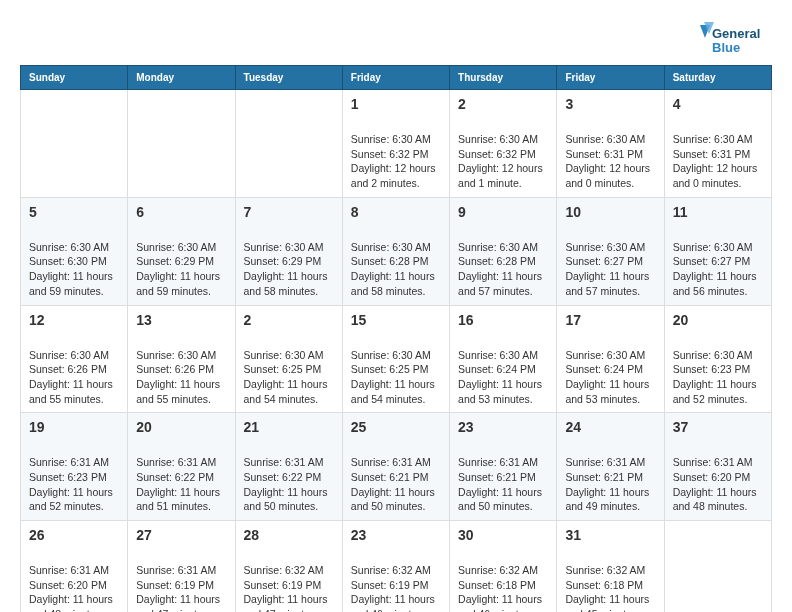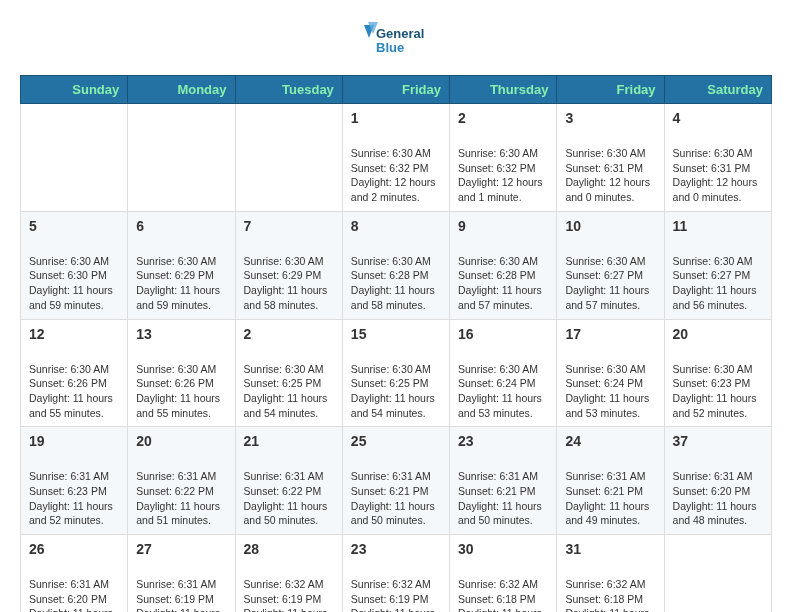--- a/index.html
+++ b/index.html
@@ -5,23 +5,22 @@
     * { box-sizing: border-box; margin: 0; padding: 0; }
     body {
       font-family: Arial, sans-serif;
       background: #fff;
       width: 792px;
       min-height: 612px;
       padding: 20px;
     }
     .header {
       display: flex;
-      justify-content: center;
+      justify-content: flex-end;
       align-items: flex-start;
-      margin-bottom: 10px;
     }
     .logo {
       display: flex;
       align-items: center;
       gap: 4px;
     }
     .title-section {
       text-align: right;
     }
     .month-title {
@@ -33,24 +32,24 @@
       font-size: 16px;
       color: #555;
     }
     .calendar {
       width: 100%;
       border-collapse: collapse;
       border: 1px solid #ccc;
     }
     .calendar th {
       background-color: #2471a3;
-      color: #86efac;
-      text-align: right;
+      color: #ffffff;
+      text-align: left;
       padding: 6px 8px;
-      font-size: 13px;
+      font-size: 10px;
       border: 1px solid #1a5276;
     }
     .calendar td {
       vertical-align: top;
       padding: 6px 8px;
       border: 1px solid #ddd;
       width: 108px;
       min-height: 80px;
       font-size: 11px;
       color: #333;

